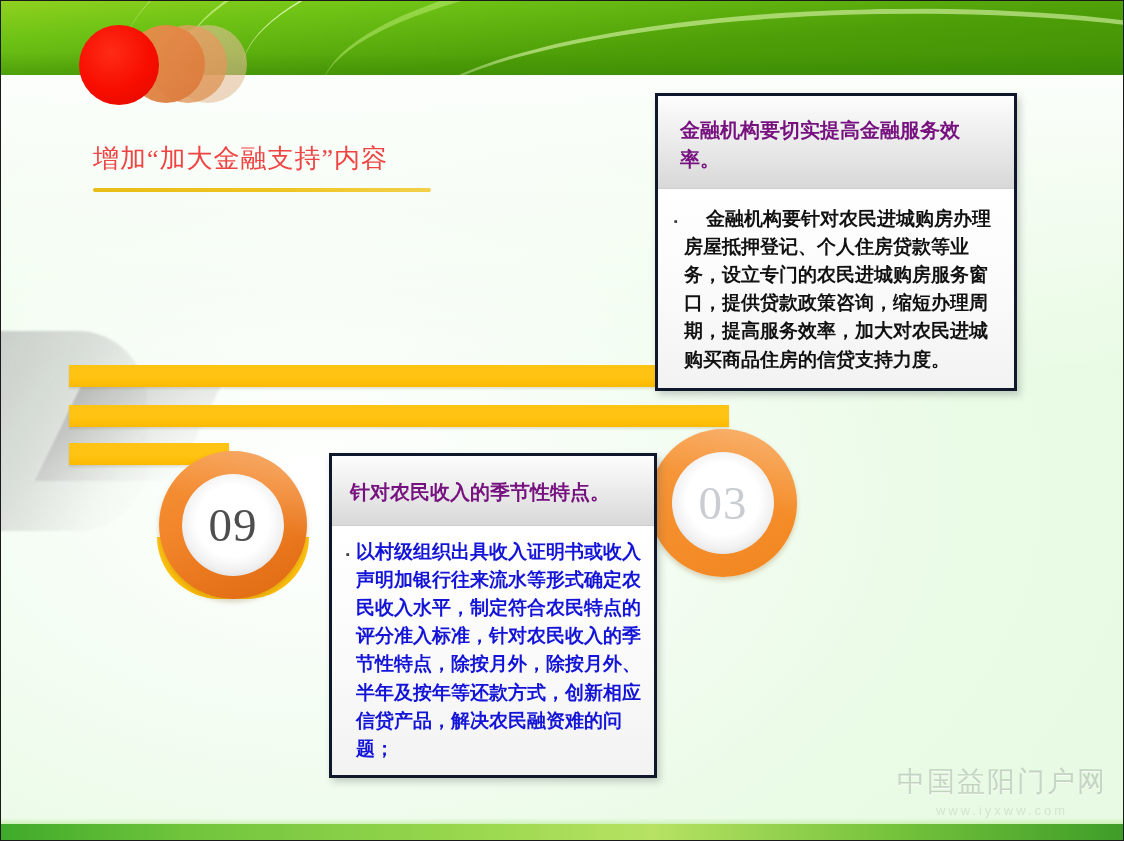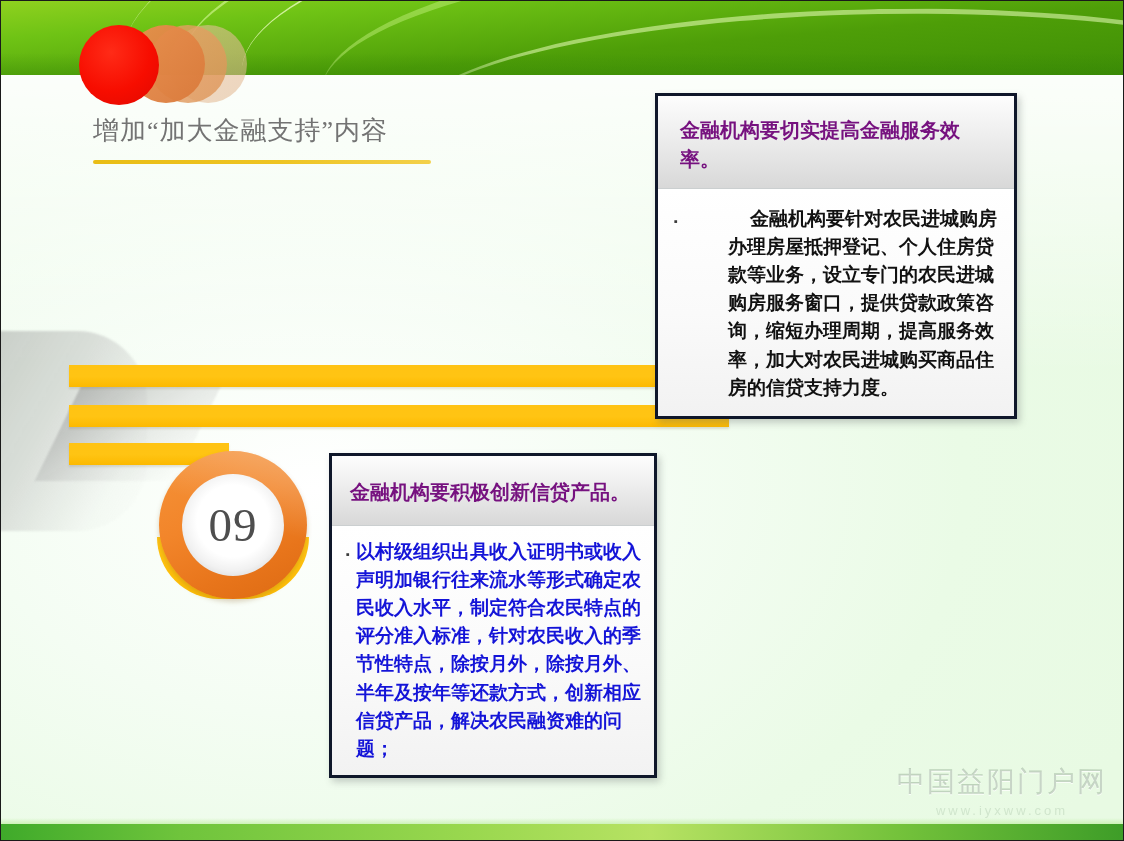--- a/index.html
+++ b/index.html
@@ -79,24 +79,25 @@
     left: 6px; top: 2px;
     width: 80px; height: 80px;
     border-radius: 50%;
     background: radial-gradient(circle at 40% 34%, #ff2b17 0%, #f70d00 55%, #e00800 100%);
   }
 
   
   .title-wrap { position: absolute; left: 92px; top: 112px; width: 420px; }
   .slide-title {
     font-size: 26px;
-    color: #737373;
+    color: #ef4444;
     font-family: "Liberation Serif", "DejaVu Serif", serif;
     letter-spacing: 1px;
     white-space: nowrap;
+    margin-top: 28px;
   }
   .title-rule {
     margin-top: 12px;
     width: 338px;
     height: 4px;
     background: linear-gradient(90deg, #e9bd16 0%, #eec422 55%, #f3d04a 100%);
     border-radius: 2px;
   }
 
   
@@ -217,21 +218,21 @@
     flex: 0 0 auto;
   }
   .card-body-text {
     font-family: "Liberation Serif", "DejaVu Serif", serif;
     font-weight: bold;
     font-size: 19px;
     line-height: 1.48;
     text-indent: 22px;
   }
   #card-top { left: 654px; top: 92px; width: 356px; }
-  #card-top .card-body-text { color: #111111; margin-left: 44px; }
+  #card-top .card-body-text { color: #111111; }
   #card-bottom { left: 328px; top: 452px; width: 322px; }
   #card-bottom .card-head { padding: 22px 14px 18px 18px; }
   #card-bottom .card-body-text { color: #1414d8; font-size: 19px; text-indent: 0; }
   #card-bottom .card-body { padding: 12px 12px 12px 14px; }
 
   
   .watermark {
     position: absolute;
     right: 16px; bottom: 22px;
     text-align: center;
@@ -294,20 +295,26 @@
     <div class="slide-title">增加“加大金融支持”内容</div>
     <div class="title-rule"></div>
   </div>
 
   <div class="wedge"></div>
   <div class="wedge2"></div>
   <div class="ybar ybar1"></div>
   <div class="ybar ybar2"></div>
   <div class="ybar ybar3"></div>
 
+  <div class="node" id="node03">
+    <div class="ring"></div>
+    <div class="ring-hi"></div>
+    <div class="inner"></div>
+    <div class="num">03</div>
+  </div>
 
 
   <div class="node" id="node01">
     <div class="tail"></div>
     <div class="ring"></div>
     <div class="ring-hi"></div>
     <div class="inner"></div>
     <div class="num">09</div>
   </div>
 
@@ -316,21 +323,21 @@
       <div class="card-head-text">金融机构要切实提高金融服务效率。</div>
     </div>
     <div class="card-body">
       <div class="bullet-mark">▪</div>
       <div class="card-body-text">金融机构要针对农民进城购房办理房屋抵押登记、个人住房贷款等业务，设立专门的农民进城购房服务窗口，提供贷款政策咨询，缩短办理周期，提高服务效率，加大对农民进城购买商品住房的信贷支持力度。</div>
     </div>
   </div>
 
   <div class="card" id="card-bottom">
     <div class="card-head">
-      <div class="card-head-text">金融机构要积极创新信贷产品。</div>
+      <div class="card-head-text">针对农民收入的季节性特点。</div>
     </div>
     <div class="card-body">
       <div class="bullet-mark">▪</div>
       <div class="card-body-text">以村级组织出具收入证明书或收入声明加银行往来流水等形式确定农民收入水平，制定符合农民特点的评分准入标准，针对农民收入的季节性特点，除按月外，除按月外、半年及按年等还款方式，创新相应信贷产品，解决农民融资难的问题；</div>
     </div>
   </div>
 
   <div class="watermark">
     <div class="wm-main">中国益阳门户网</div>
     <div class="wm-sub">www.iyxww.com</div>

